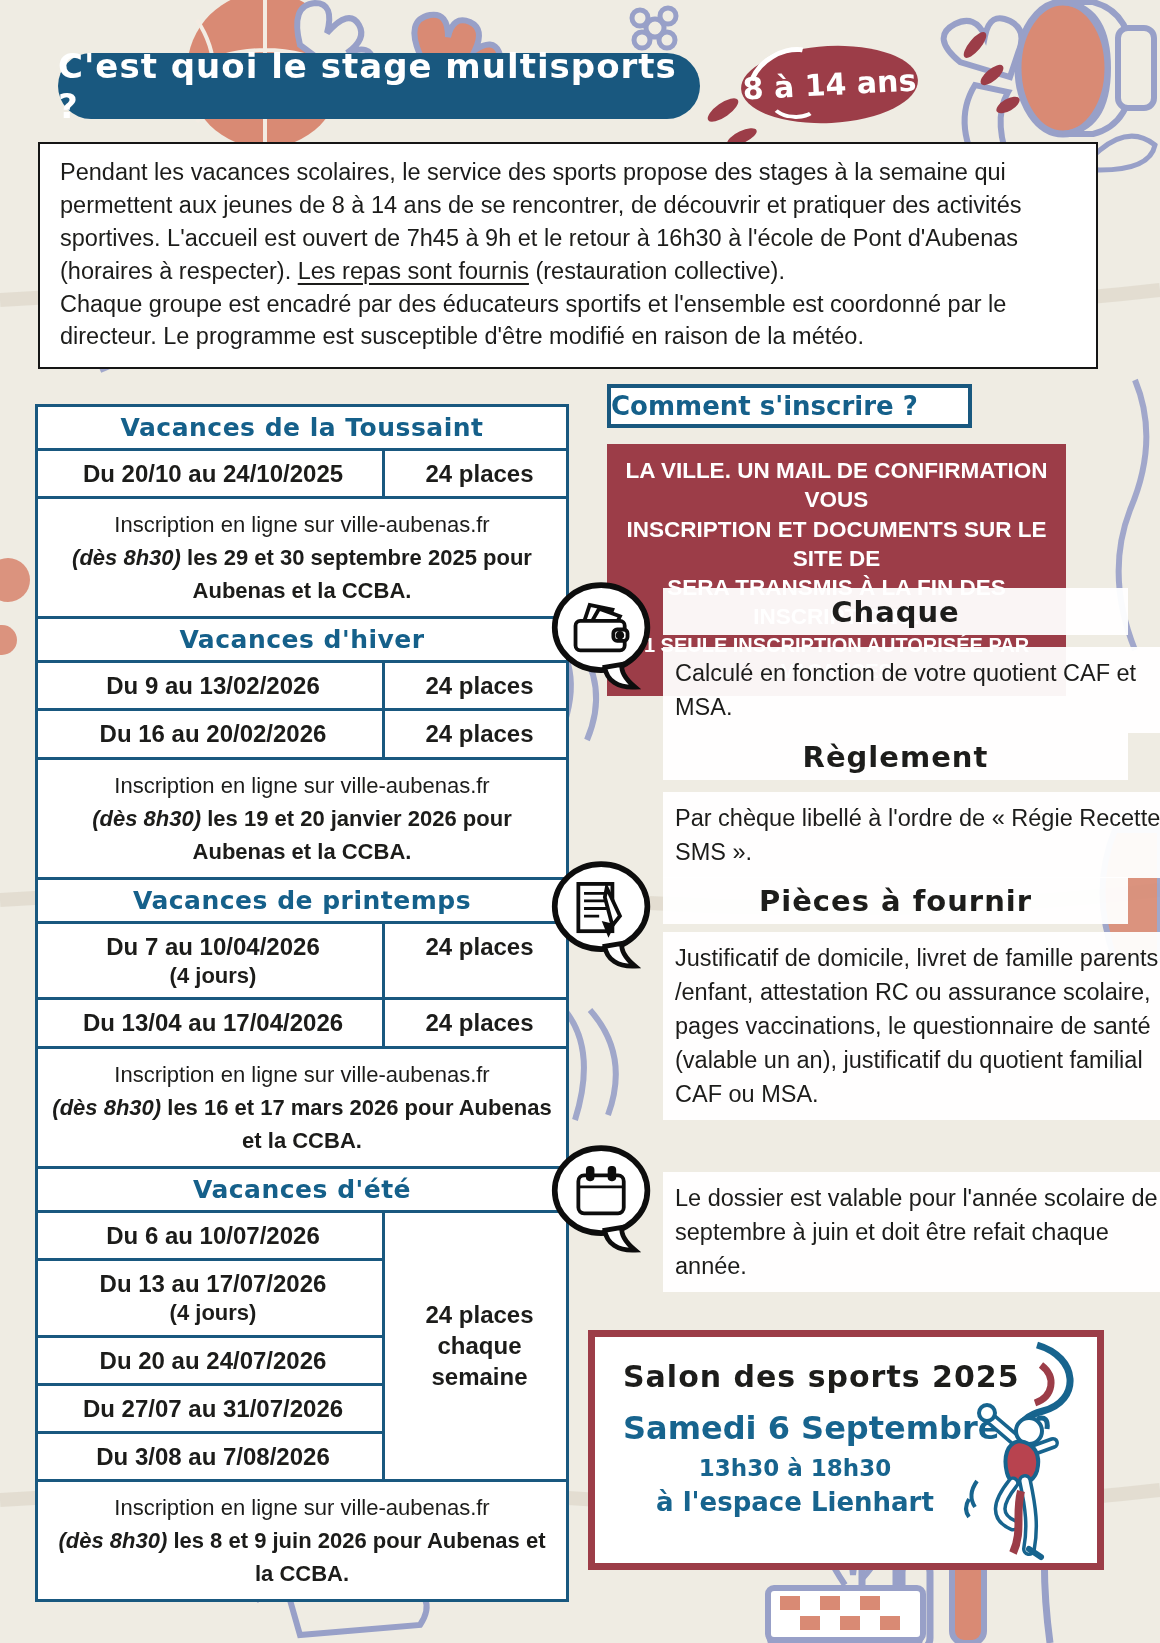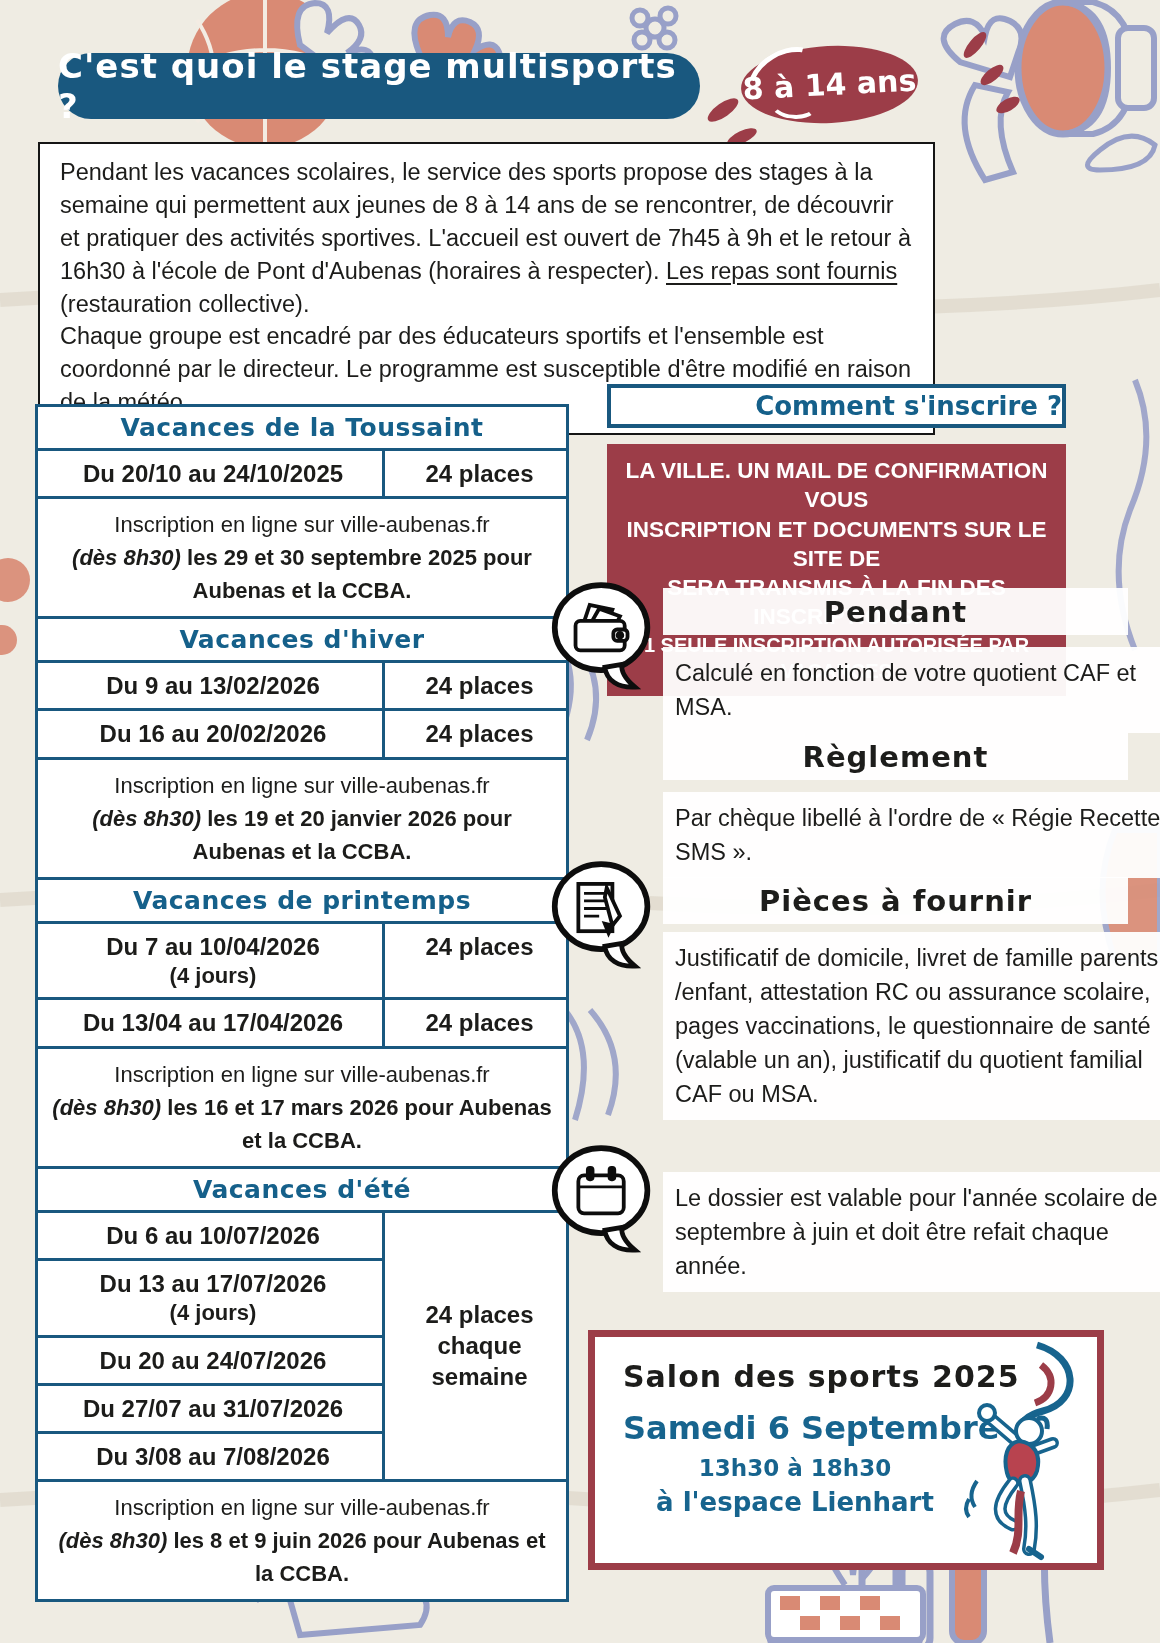--- a/index.html
+++ b/index.html
@@ -14,40 +14,40 @@
   .title-box span{color:#fff;font-family:"DejaVu Sans",sans-serif;font-weight:700;font-size:34px;letter-spacing:1px;}
   .age-oval{left:741px;top:46px;width:177px;height:77px;background:#9c3d48;border-radius:50%;
             display:flex;align-items:center;justify-content:center;transform:rotate(-3deg);}
   .age-oval span{color:#fff;font-family:"DejaVu Sans",sans-serif;font-weight:700;font-size:30px;}
   .age-oval::before{content:"";position:absolute;left:4px;top:2px;width:74px;height:52px;
             border:5px solid transparent;border-top:5px solid #fff;border-radius:50%;transform:rotate(-28deg);}
   .age-oval::after{content:"";position:absolute;left:28px;bottom:6px;width:40px;height:22px;
             border:4px solid transparent;border-bottom:4px solid #fff;border-radius:50%;transform:rotate(8deg);}
 
   
-  .intro-box{left:38px;top:142px;width:897px;background:#fff;border:2px solid #151515;
+  .intro-box{left:38px;top:142px;width:1060px;background:#fff;border:2px solid #151515;
              box-sizing:border-box;padding:12px 20px 14px;font-size:23.5px;line-height:1.4;}
   .intro-box u{text-underline-offset:4px;text-decoration-thickness:2px;}
 
   
   .sched{left:35px;top:404px;width:531px;}
   .sched table{border-collapse:collapse;width:100%;table-layout:fixed;background:#fff;}
   .sched td{border:3px solid #19587f;box-sizing:border-box;vertical-align:middle;text-align:center;}
   td.sec-h{text-align:center;padding:6px 4px;}
   td.sec-h span{color:#15608a;font-family:"DejaVu Sans",sans-serif;font-weight:700;font-size:25px;letter-spacing:0.5px;}
   td.dcell{font-weight:700;font-size:24px;padding:7px 4px 7px 10px;line-height:1.3;}
   td.pcell{font-weight:700;font-size:24px;padding:7px 4px 7px 12px;line-height:1.3;}
   td.note{text-align:center;font-size:22px;line-height:1.5;padding:9px 10px;}
   td.note .b{font-weight:700;}
   td.note .bi{font-weight:700;font-style:italic;}
   .sub{font-size:22px;}
 
   
-  .comment-box{left:607px;top:384px;width:459px;height:44px;background:#fff;border:4px solid #19587f;
-               box-sizing:border-box;display:flex;align-items:center;justify-content:flex-end;}
+  .comment-box{left:607px;top:384px;width:365px;height:44px;background:#fff;border:4px solid #19587f;
+               box-sizing:border-box;display:flex;align-items:center;justify-content:flex-start;}
   .comment-box span{color:#15608a;font-family:"DejaVu Sans",sans-serif;font-weight:700;font-size:26px;}
   .alert-box{left:607px;top:444px;width:459px;background:#9c3d48;box-sizing:border-box;
              padding:12px 6px;text-align:center;color:#fff;font-weight:700;}
   .alert-box div{font-size:22.5px;line-height:1.3;}
   .alert-box div:last-child{font-size:20px;}
 
   .band-h{left:663px;width:465px;height:47px;background:rgba(255,255,255,0.95);
           display:flex;align-items:center;justify-content:center;}
   .band-h span{font-family:"DejaVu Sans",sans-serif;font-weight:700;font-size:29px;letter-spacing:1px;color:#1d1d1b;}
   .band-b{left:663px;width:531px;background:rgba(255,255,255,0.95);box-sizing:border-box;
@@ -284,21 +284,21 @@
     <g stroke="#0d0d0d" stroke-width="4" fill="#fff">
       <path d="M36,44 L42,26 L66,31 L61,44 Z"></path>
       <path d="M44,44 L52,30 L74,38 L70,46 Z"></path>
       <rect x="27" y="43" width="52" height="31" rx="5"></rect>
       <rect x="67" y="52" width="15" height="12" rx="4"></rect>
       <circle cx="74" cy="58" r="2.5" fill="#0d0d0d"></circle>
     </g>
   </svg>
 
   <div class="abs band-h" style="top:588px;">
-    <span>Pendant</span>
+    <span>Chaque</span>
   </div>
   <div class="abs band-b" style="top:647px;">Calculé en fonction de votre quotient CAF et MSA.</div>
 
   <div class="abs band-h" style="top:733px;">
     <span>Règlement</span>
   </div>
   <div class="abs band-b" style="top:792px;">Par chèque libellé à l'ordre de « Régie Recettes SMS ».</div>
 
   <svg class="abs bubble" style="left:550px;top:856px;" viewBox="0 0 110 122" xmlns="http://www.w3.org/2000/svg">
     <ellipse cx="54" cy="50" rx="49" ry="45" fill="#fff" stroke="#0d0d0d" stroke-width="6"></ellipse>

